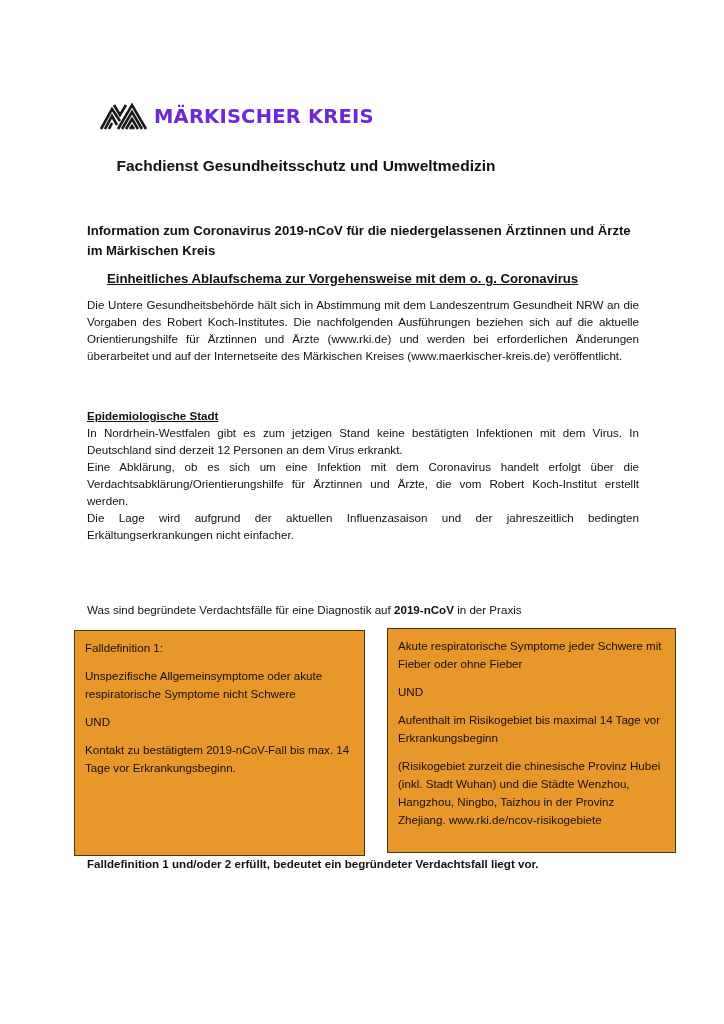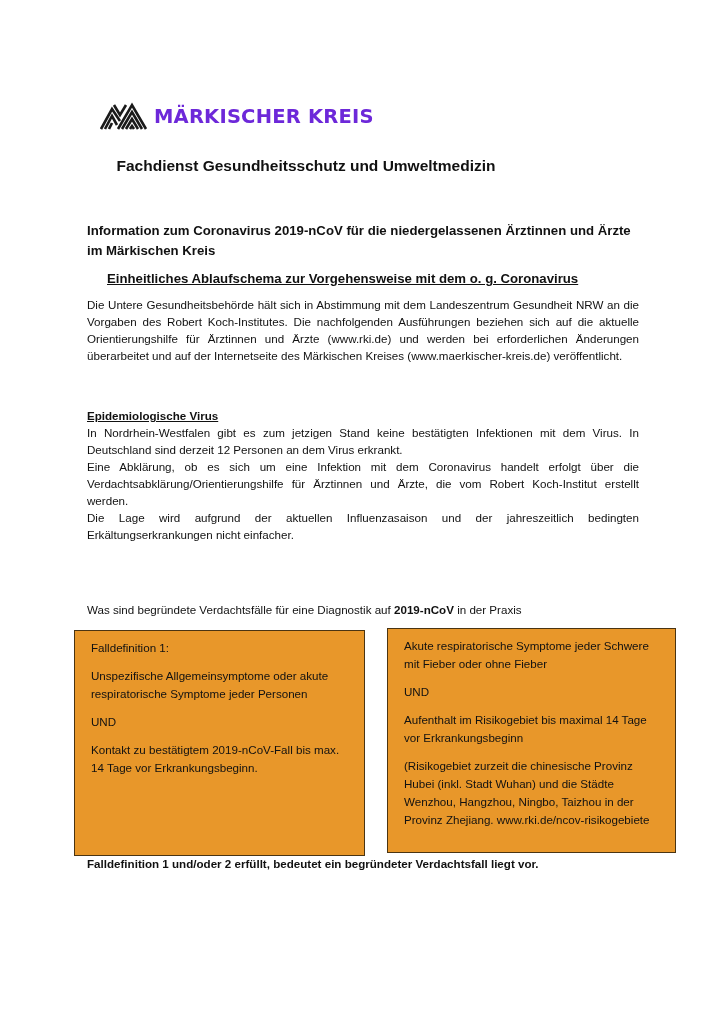--- a/index.html
+++ b/index.html
@@ -12,21 +12,21 @@
                letter-spacing: 0.2px; color: #6d28d9; margin-left: 6px; }
   .dept { left: 0; width: 612px; top: 157px; text-align: center; font-weight: bold; font-size: 15.5px; }
   .info-title { left: 87px; width: 552px; top: 221px; font-weight: bold; font-size: 13.2px; line-height: 20px; }
   .sub-title { left: 87px; top: 271px; font-weight: bold; font-size: 13.2px; text-decoration: underline; margin-left: 20px; }
   .para { left: 87px; width: 552px; font-size: 11.6px; line-height: 17px; text-align: justify; }
   .p-intro { top: 296px; }
   .p-epi { top: 407px; }
   .epi-head { font-weight: bold; text-decoration: underline; }
   .question { left: 87px; top: 603px; font-size: 11.6px; }
   .box { position: absolute; background: #E8972A; border: 1px solid #4a3412; box-sizing: border-box;
-         padding: 8px 10px 0 16px; font-size: 11.6px; line-height: 18px; color: #111; }
+         padding: 8px 10px 0 10px; font-size: 11.6px; line-height: 18px; color: #111; }
   .box p { margin: 0 0 10px 0; }
   .box1 { left: 74px; top: 630px; width: 291px; height: 226px; }
   .box2 { left: 387px; top: 628px; width: 289px; height: 225px; }
   .und { font-weight: normal; }
   .conclusion { left: 87px; top: 857px; font-weight: bold; font-size: 11.6px; }
 </style>
 </head>
 <body>
 
 <div class="abs logo">
@@ -49,33 +49,33 @@
 
 <div class="abs dept">Fachdienst Gesundheitsschutz und Umweltmedizin</div>
 
 <div class="abs info-title">Information zum Coronavirus 2019-nCoV für die niedergelassenen Ärztinnen und Ärzte im Märkischen Kreis</div>
 
 <div class="abs sub-title">Einheitliches Ablaufschema zur Vorgehensweise mit dem o. g. Coronavirus</div>
 
 <div class="abs para p-intro">Die Untere Gesundheitsbehörde hält sich in Abstimmung mit dem Landeszentrum Gesundheit NRW an die Vorgaben des Robert Koch-Institutes. Die nachfolgenden Ausführungen beziehen sich auf die aktuelle Orientierungshilfe für Ärztinnen und Ärzte (www.rki.de) und werden bei erforderlichen Änderungen überarbeitet und auf der Internetseite des Märkischen Kreises (www.maerkischer-kreis.de) veröffentlicht.</div>
 
 <div class="abs para p-epi">
-  <div class="epi-head">Epidemiologische Virus</div>
+  <div class="epi-head">Epidemiologische Stadt</div>
   <div>In Nordrhein-Westfalen gibt es zum jetzigen Stand keine bestätigten Infektionen mit dem Virus. In Deutschland sind derzeit 12 Personen an dem Virus erkrankt.</div>
   <div>Eine Abklärung, ob es sich um eine Infektion mit dem Coronavirus handelt erfolgt über die Verdachtsabklärung/Orientierungshilfe für Ärztinnen und Ärzte, die vom Robert Koch-Institut erstellt werden.</div>
   <div>Die Lage wird aufgrund der aktuellen Influenzasaison und der jahreszeitlich bedingten Erkältungserkrankungen nicht einfacher.</div>
 </div>
 
 <div class="abs question">
   <span>Was sind begründete Verdachtsfälle für eine Diagnostik auf </span><b>2019-nCoV</b><span> in der Praxis</span>
 </div>
 
 <div class="box box1">
   <p>Falldefinition 1:</p>
-  <p>Unspezifische Allgemeinsymptome oder akute respiratorische Symptome jeder Personen</p>
+  <p>Unspezifische Allgemeinsymptome oder akute respiratorische Symptome nicht Schwere</p>
   <p class="und">UND</p>
   <p>Kontakt zu bestätigtem 2019-nCoV-Fall bis max. 14 Tage vor Erkrankungsbeginn.</p>
 </div>
 
 <div class="box box2">
   <p>Akute respiratorische Symptome jeder Schwere mit Fieber oder ohne Fieber</p>
   <p class="und">UND</p>
   <p>Aufenthalt im Risikogebiet bis maximal 14 Tage vor Erkrankungsbeginn</p>
   <p>(Risikogebiet zurzeit die chinesische Provinz Hubei (inkl. Stadt Wuhan) und die Städte Wenzhou, Hangzhou, Ningbo, Taizhou in der Provinz Zhejiang. www.rki.de/ncov-risikogebiete</p>
 </div>

